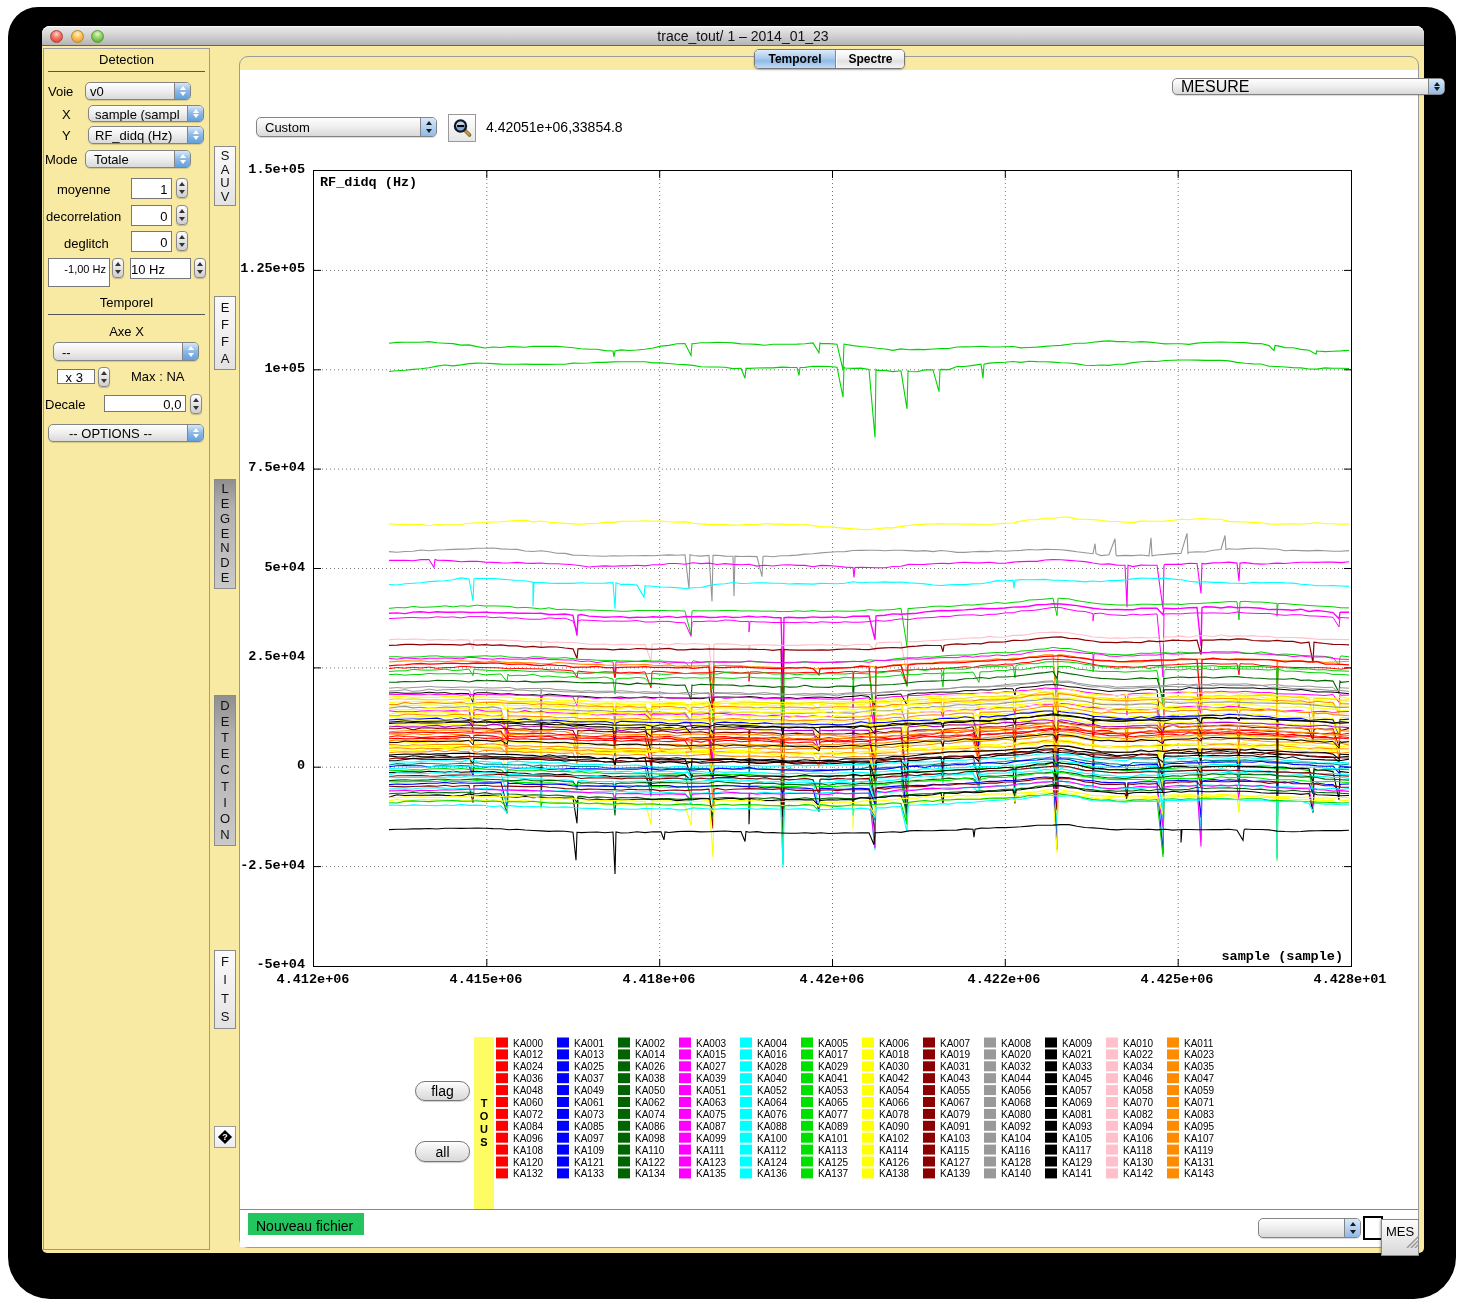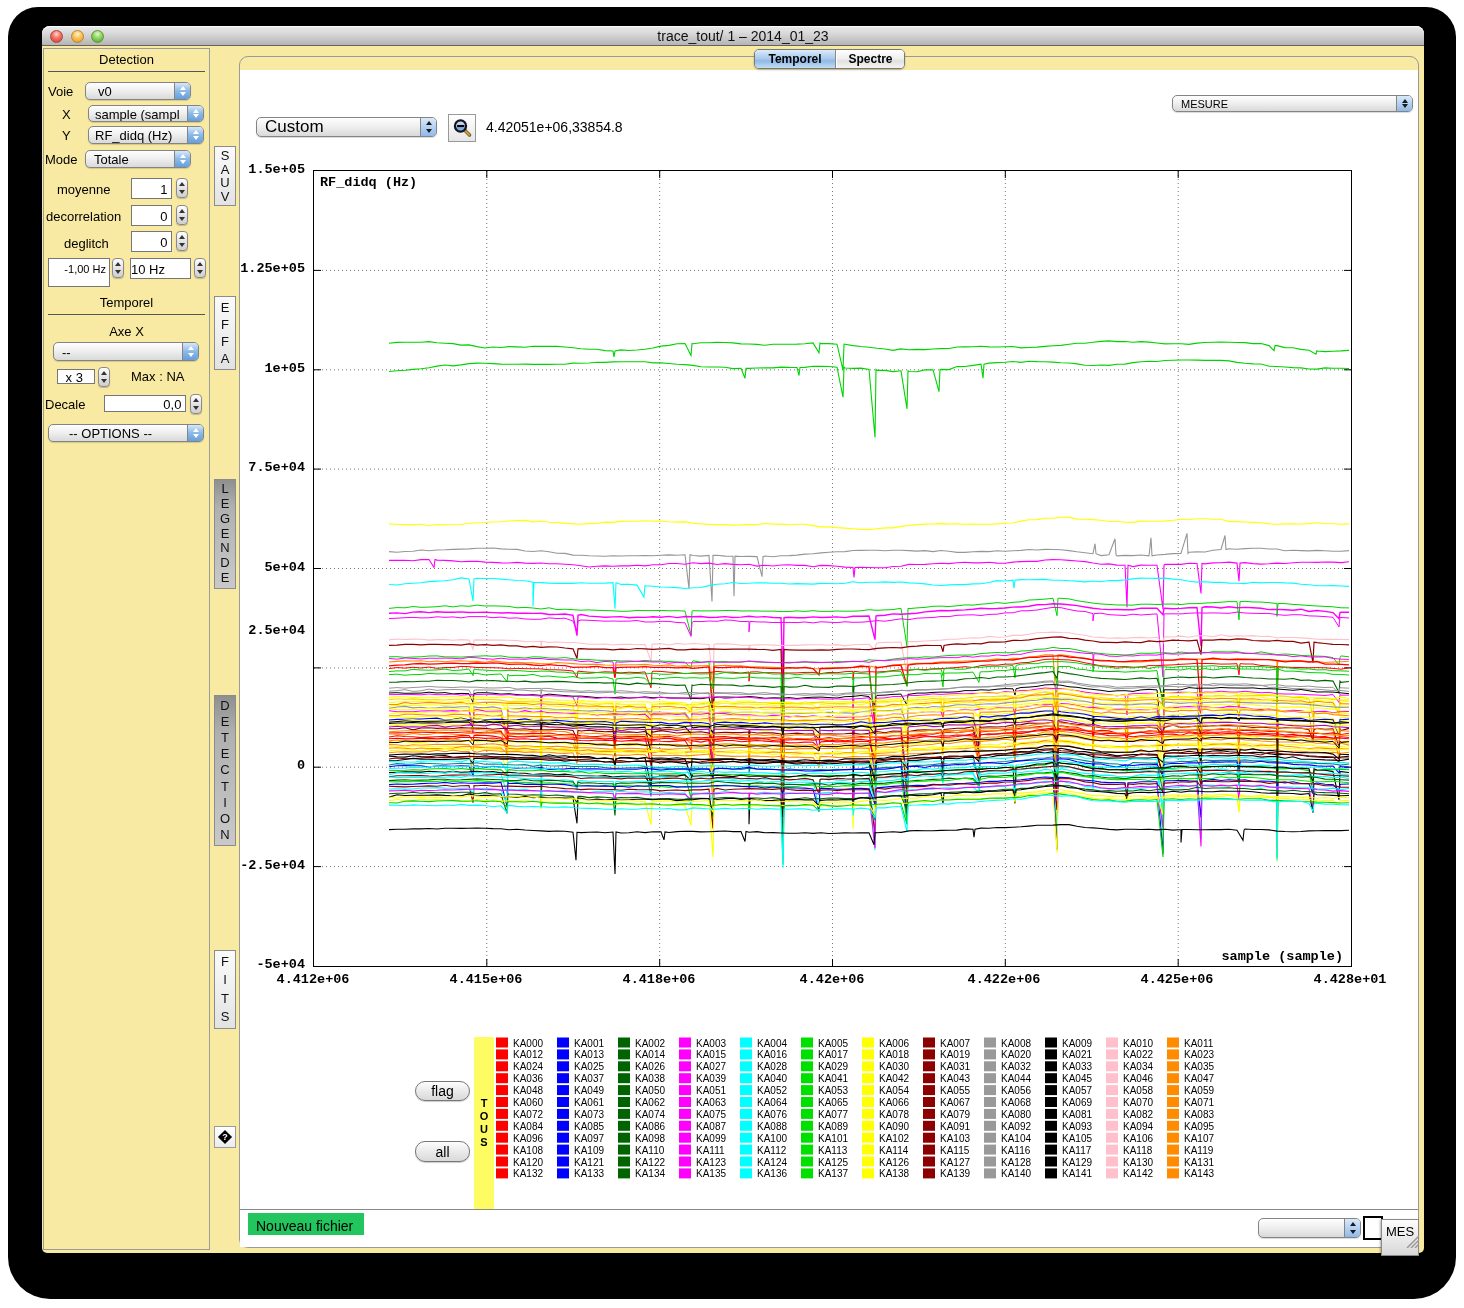--- a/index.html
+++ b/index.html
@@ -94,28 +94,28 @@
 <div id="titlebar"></div>
 <div class="tl tlr" style="left:50px"></div>
 <div class="tl tly" style="left:71px"></div>
 <div class="tl tlg" style="left:91px"></div>
 <div id="title">trace_tout/ 1 – 2014_01_23</div>
 <div id="panel"></div>
 <div id="tabs">
     <span id="tab1">Temporel</span>
     <span id="tab2">Spectre</span>
   </div>
-<div class="pp ppd" style="left:1172px;top:95px;width:241px;height:17px;font-size:11px">
+<div class="pp ppd" style="left:1172px;top:78px;width:273px;height:17px;font-size:16px">
     <span class="pt" style="left:8px">MESURE</span>
     <span class="pb">
       <i class="ua"></i>
       <i class="da"></i>
     </span>
   </div>
-<div class="pp ppd" style="left:256px;top:117px;width:181px;height:20px;font-size:17px">
+<div class="pp ppd" style="left:256px;top:117px;width:181px;height:20px;font-size:13px">
     <span class="pt" style="left:8px">Custom</span>
     <span class="pb">
       <i class="ua"></i>
       <i class="da"></i>
     </span>
   </div>
 <div id="mag">
     <svg width="26" height="26" viewBox="0 0 26 26">
       <defs>
         <linearGradient id="lg" x1="0" y1="0" x2="0" y2="1">
@@ -252,37 +252,37 @@
       <path d="M75 658.6L83 658.2L91 658.2L99 657.9L107 657.9L115 657.5L123 658.0L131 657.2L139 657.2L147 657.4L155 657.3L163 657.1L171 657.2L179 657.6L187 657.8L195 658.8L203 658.3L211 659.0L219 659.5L227 659.9L235 660.4L243 660.0L251 660.3L259 661.3L262 689.3L263 661.3L267 661.6L275 661.2L283 661.0L291 661.7L299 661.0L301 703.0L302 661.0L307 662.0L315 661.7L323 660.8L331 661.6L339 660.8L347 660.9L350 668.9L351 660.9L355 661.5L363 660.6L371 660.2L379 660.4L387 660.9L395 660.7L403 660.4L411 660.0L419 660.6L427 660.5L431 670.5L432 660.5L435 661.3L443 660.6L451 661.8L459 661.6L467 662.0L475 662.3L483 662.3L491 661.7L499 662.4L507 661.7L515 662.5L523 662.2L531 661.9L539 662.0L547 661.9L555 661.7L560 673.7L561 661.7L563 661.8L571 661.2L579 660.7L587 661.4L595 659.9L603 659.5L611 659.7L619 659.7L627 659.4L635 659.2L643 659.1L651 657.9L659 658.2L660 666.2L661 658.2L667 657.1L675 657.3L683 656.5L691 656.6L699 656.2L707 655.8L715 655.1L723 654.3L731 654.3L739 654.1L747 653.6L755 653.6L763 655.2L771 656.5L779 656.9L787 657.5L795 658.4L803 658.9L811 658.2L819 658.2L827 658.5L835 658.2L843 658.9L851 658.2L859 659.1L867 658.5L867 671.5L868 658.5L875 658.5L883 658.8L891 658.7L899 658.6L907 658.6L915 658.2L923 659.2L929 669.2L930 659.2L931 658.0L939 658.5L947 658.5L955 658.9L963 660.1L971 660.5L979 660.7L987 660.5L995 659.9L1003 659.7L1011 659.6L1019 659.5L1027 659.6L1035 659.2" stroke="#000000" stroke-width="1.1" fill="none"></path>
     </svg>
   </div>
 <div class="pl" style="left:320px;top:175px">RF_didq (Hz)</div>
 <div class="pl" style="left:1150px;top:949px;width:193px;text-align:right">sample (sample)</div>
 <div class="ylb" style="top:162px">1.5e+05</div>
 <div class="ylb" style="top:261px">1.25e+05</div>
 <div class="ylb" style="top:361px">1e+05</div>
 <div class="ylb" style="top:460px">7.5e+04</div>
 <div class="ylb" style="top:560px">5e+04</div>
-<div class="ylb" style="top:623px">2.5e+04</div>
+<div class="ylb" style="top:649px">2.5e+04</div>
 <div class="ylb" style="top:758px">0</div>
 <div class="ylb" style="top:858px">-2.5e+04</div>
 <div class="ylb" style="top:957px">-5e+04</div>
 <div class="xlb" style="left:253px">4.412e+06</div>
 <div class="xlb" style="left:426px">4.415e+06</div>
 <div class="xlb" style="left:599px">4.418e+06</div>
 <div class="xlb" style="left:772px">4.42e+06</div>
 <div class="xlb" style="left:944px">4.422e+06</div>
 <div class="xlb" style="left:1117px">4.425e+06</div>
 <div class="xlb" style="left:1290px">4.428e+01</div>
 <div id="side"></div>
 <div class="hd hd1" style="top:52px;font-size:13px">Detection</div>
 <div class="hr" style="top:71px"></div>
 <div class="lb" style="left:48px;top:84px;font-size:13px">Voie</div>
 <div class="pp " style="left:85px;top:82px;width:106px;height:18px;font-size:13px">
-    <span class="pt" style="left:12px">v0</span>
+    <span class="pt" style="left:4px">v0</span>
     <span class="pb">
       <i class="ua"></i>
       <i class="da"></i>
     </span>
   </div>
 <div class="lb" style="left:62px;top:107px;font-size:13px">X</div>
 <div class="pp " style="left:88px;top:105px;width:116px;height:17px;font-size:13px">
     <span class="pt" style="left:6px">sample (sampl</span>
     <span class="pb">
       <i class="ua"></i>

